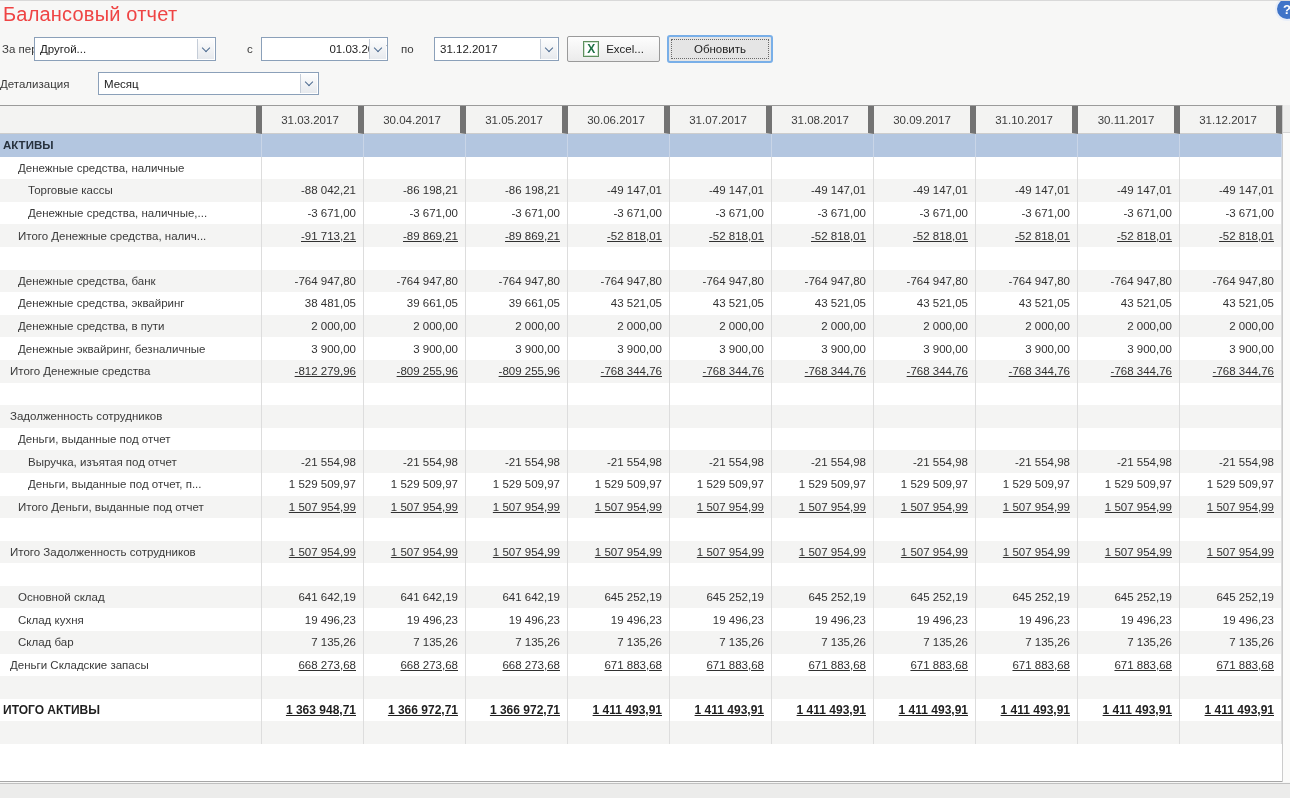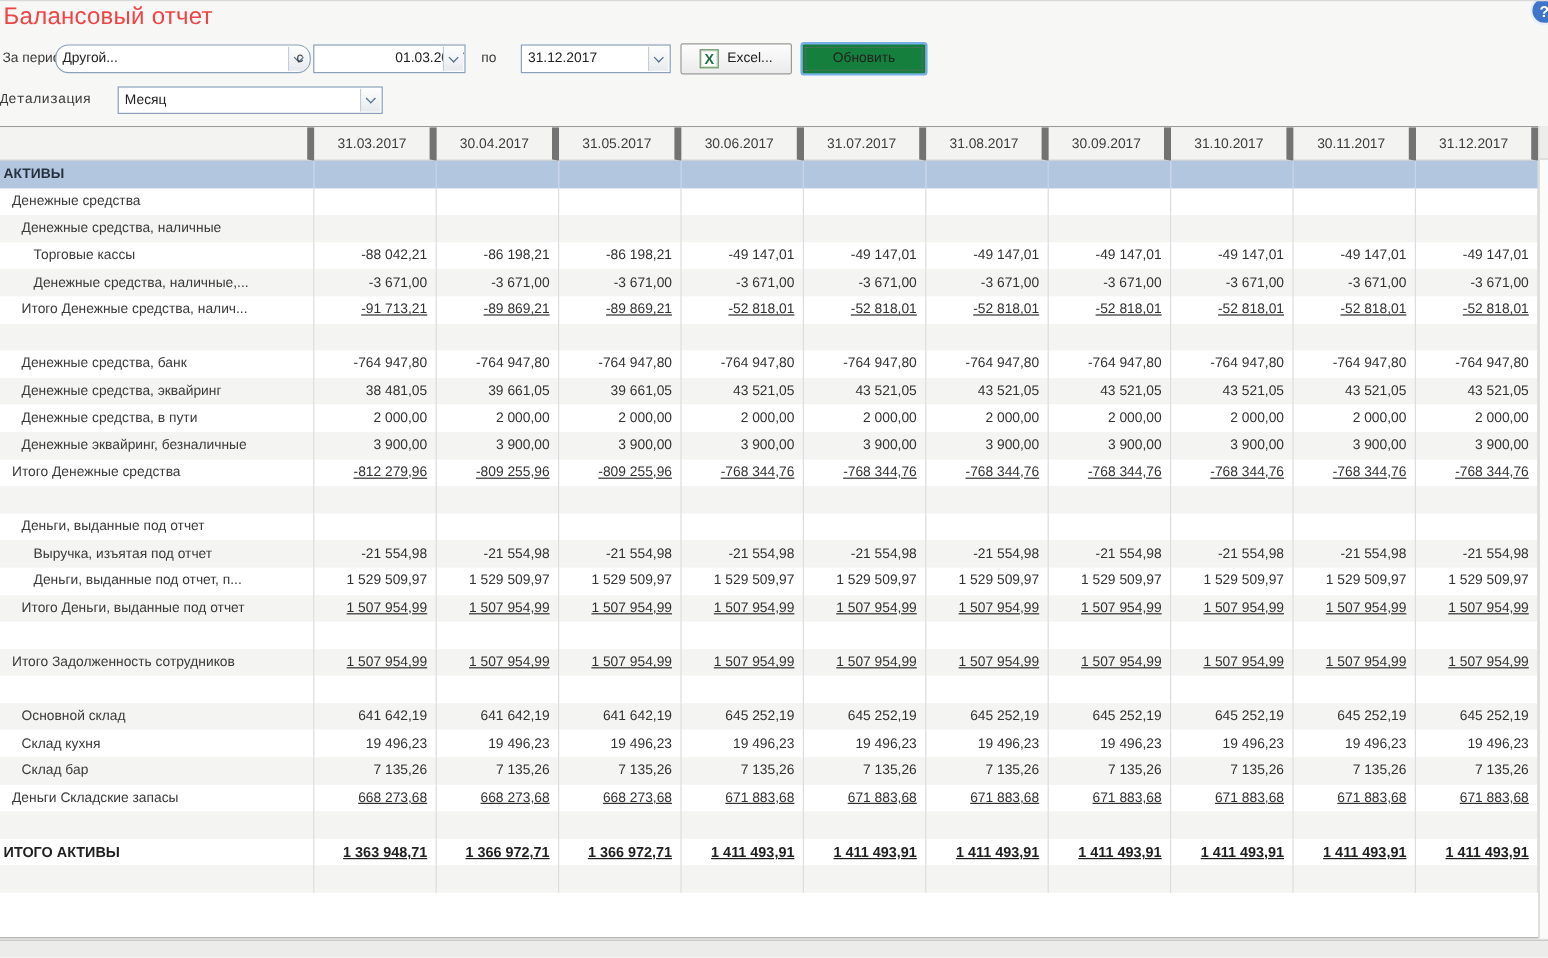--- a/index.html
+++ b/index.html
@@ -44,21 +44,21 @@
     font-size:11.5px; color:#222; cursor:default;
   }
   .xl-icon {
     width:16px; height:16px; background:#fff; border:1px solid #5e8f5e;
     display:flex; align-items:center; justify-content:center;
     font-size:12px; font-weight:bold; color:#1e7145;
     box-shadow:inset 0 0 0 1px #cfe3cf;
   }
   .btn-refresh {
     position:absolute; left:667px; top:34px; width:106px; height:28px;
-    background:#15803d; border:2px solid #79afe8; border-radius:3px;
+    background:#e5e5e5; border:2px solid #79afe8; border-radius:3px;
     font-size:11.5px; color:#222; position:absolute;
     display:flex; align-items:center; justify-content:center;
   }
   .btn-refresh::after {
     content:""; position:absolute; left:2px; right:2px; top:2px; bottom:2px;
     border:1px dotted #6a6a6a;
   }
   
   .grid-wrap {
     position:absolute; left:0; top:104px; width:1282px; height:677px;
@@ -102,21 +102,21 @@
     background:#ececeb; border-top:1px solid #c0c0c0;
   }
 </style>
 </head>
 <body>
 
 <div class="page-title">Балансовый отчет</div>
 <div class="help-icon">?</div>
 
 <span class="flabel" style="left:2px; top:36px;">За период</span>
-<div class="combo" style="left:46px; top:36px; width:213px;border-radius:11px;">
+<div class="combo" style="left:34px; top:36px; width:182px;">
   <span>Другой...</span>
   <span class="arrow">
       <span class="chv"></span>
     </span>
 </div>
 <span class="flabel" style="left:247px; top:36px;">с</span>
 <div class="combo" style="left:261px; top:36px; width:127px;text-align:right;">
   <span>01.03.2017</span>
   <span class="arrow">
       <span class="chv"></span>
@@ -130,21 +130,21 @@
     </span>
 </div>
 <div class="btn-excel">
   <span class="xl-icon">X</span>
   <span>Excel...</span>
 </div>
 <div class="btn-refresh">
   <span>Обновить</span>
 </div>
 
-<span class="flabel" style="left:0px; top:71px;font-family:Liberation Mono, monospace;">Детализация</span>
+<span class="flabel" style="left:0px; top:71px;">Детализация</span>
 <div class="combo" style="left:98px; top:71px; width:221px; height:23px;">
   <span>Месяц</span>
   <span class="arrow">
       <span class="chv"></span>
     </span>
 </div>
 
 <div class="grid-wrap">
   <table>
     <colgroup id="cols">
@@ -183,33 +183,20 @@
           <td class="val"></td>
           <td class="val"></td>
           <td class="val"></td>
           <td class="val"></td>
           <td class="val"></td>
           <td class="val"></td>
           <td class="val"></td>
           <td class="val"></td>
         </tr>
         <tr class="group">
-          <td class="lbl lv1">Денежные средства</td>
-          <td class="val"></td>
-          <td class="val"></td>
-          <td class="val"></td>
-          <td class="val"></td>
-          <td class="val"></td>
-          <td class="val"></td>
-          <td class="val"></td>
-          <td class="val"></td>
-          <td class="val"></td>
-          <td class="val"></td>
-        </tr>
-        <tr class="group">
           <td class="lbl lv2">Денежные средства, наличные</td>
           <td class="val"></td>
           <td class="val"></td>
           <td class="val"></td>
           <td class="val"></td>
           <td class="val"></td>
           <td class="val"></td>
           <td class="val"></td>
           <td class="val"></td>
           <td class="val"></td>
@@ -327,20 +314,33 @@
           <td class="val">-768 344,76</td>
           <td class="val">-768 344,76</td>
           <td class="val">-768 344,76</td>
           <td class="val">-768 344,76</td>
           <td class="val">-768 344,76</td>
           <td class="val">-768 344,76</td>
           <td class="val">-768 344,76</td>
         </tr>
         <tr class="blank">
           <td class="lbl lv0"></td>
+          <td class="val"></td>
+          <td class="val"></td>
+          <td class="val"></td>
+          <td class="val"></td>
+          <td class="val"></td>
+          <td class="val"></td>
+          <td class="val"></td>
+          <td class="val"></td>
+          <td class="val"></td>
+          <td class="val"></td>
+        </tr>
+        <tr class="group">
+          <td class="lbl lv1">Задолженность сотрудников</td>
           <td class="val"></td>
           <td class="val"></td>
           <td class="val"></td>
           <td class="val"></td>
           <td class="val"></td>
           <td class="val"></td>
           <td class="val"></td>
           <td class="val"></td>
           <td class="val"></td>
           <td class="val"></td>

